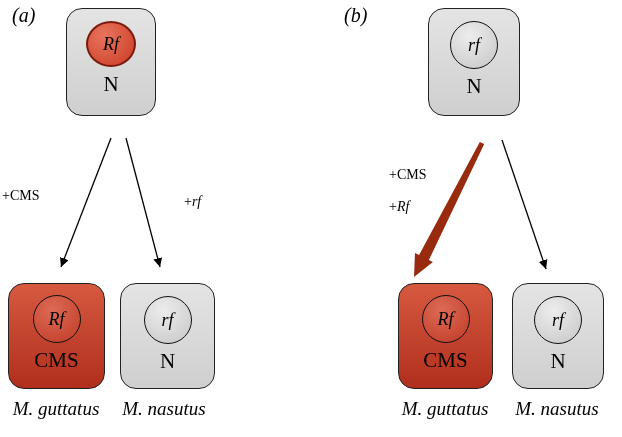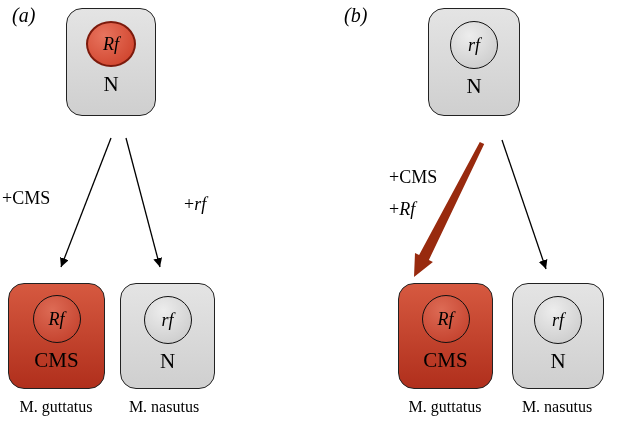--- a/index.html
+++ b/index.html
@@ -38,23 +38,23 @@
     width:48px;height:48px;margin-top:12px;border-radius:50%;
     border:1.7px solid #111;
     background:radial-gradient(circle at 40% 30%, #ededed, #c6c6c6);
   }
   .nucleus.circle-red{
     width:48px;height:48px;margin-top:11px;border-radius:50%;
     border:1.7px solid #111;
     background:radial-gradient(circle at 40% 30%, #dd6b55, #bf3a26);
   }
   .cyto-label{font-size:21px;margin-top:5px;line-height:1.2;}
-  .arrow-label{position:absolute;font-size:18px;line-height:1.2;white-space:nowrap;}
+  .arrow-label{position:absolute;font-size:14px;line-height:1.2;white-space:nowrap;}
   .gene-i{font-style:italic;}
-  .species{position:absolute;font-size:16px;text-align:center;white-space:nowrap;}
+  .species{position:absolute;font-style:italic;font-size:19px;text-align:center;white-space:nowrap;}
 </style>
 </head>
 <body>
 
 <div id="canvas">
 
   <svg id="arrow-layer" width="622" height="437" viewBox="0 0 622 437">
     <defs>
       <marker id="ah" markerUnits="userSpaceOnUse" markerWidth="12" markerHeight="10" refX="9" refY="4.5" orient="auto">
         <path d="M0,0 L9,4.5 L0,9 Z" fill="#000"></path>

